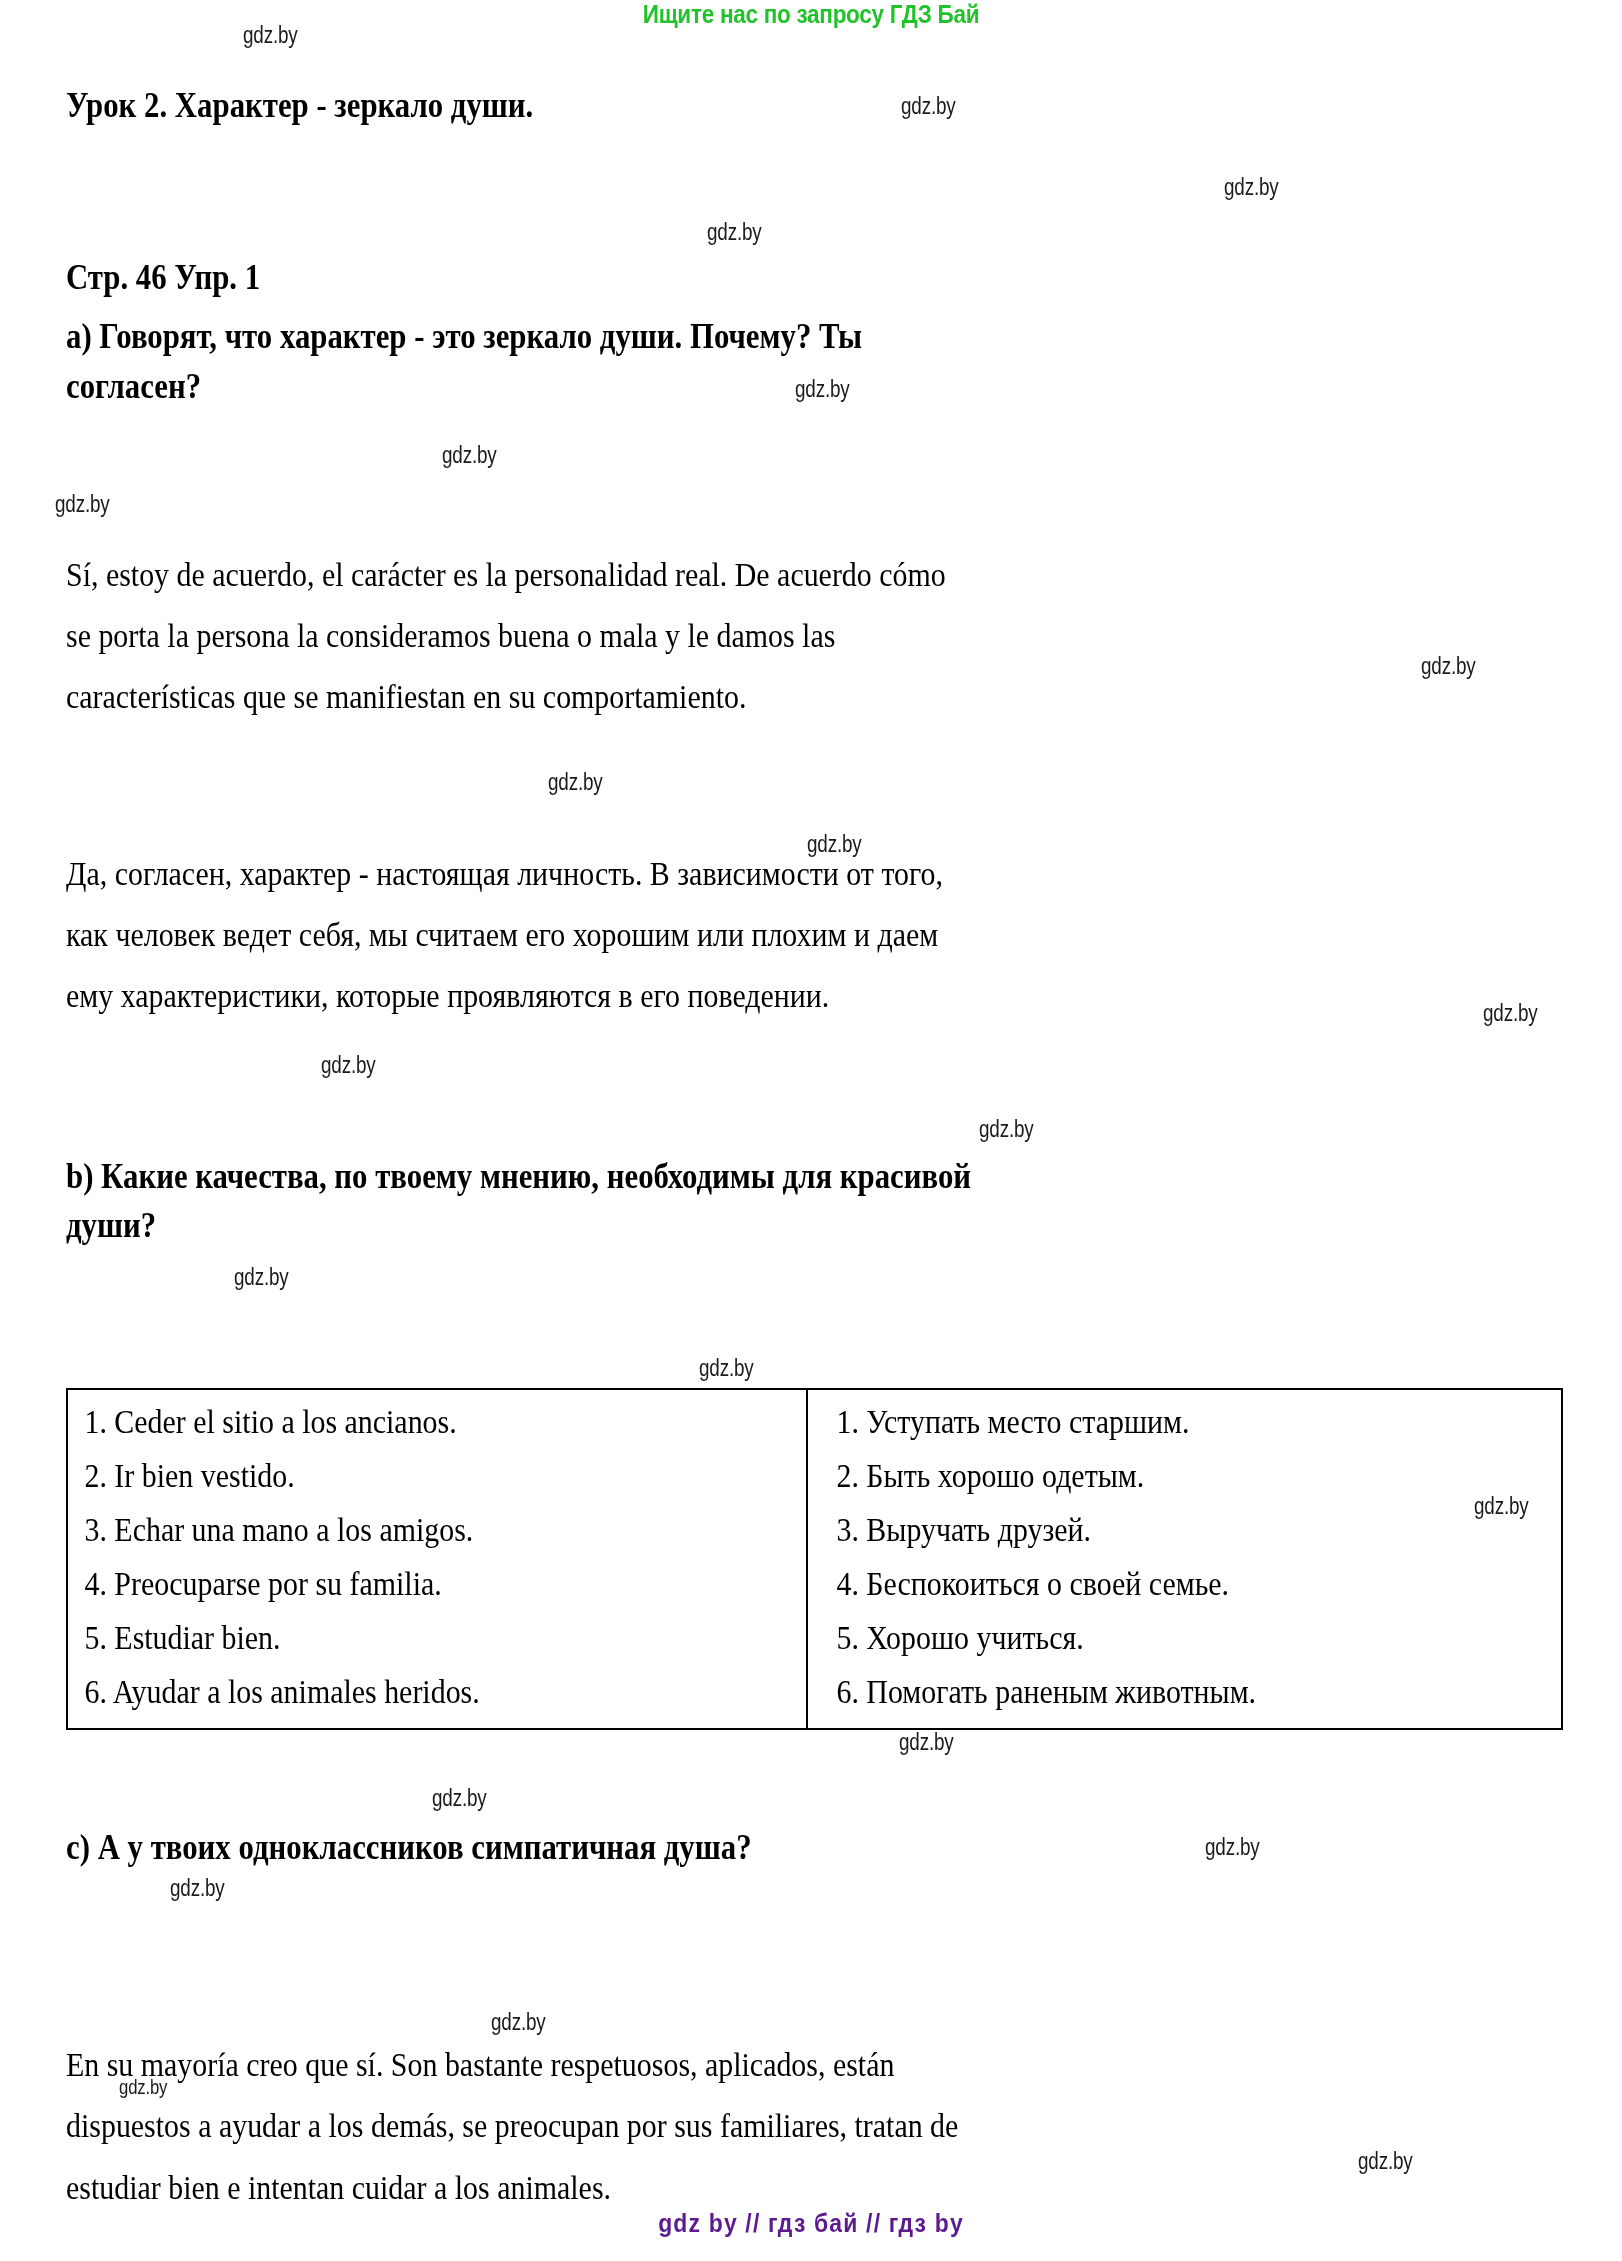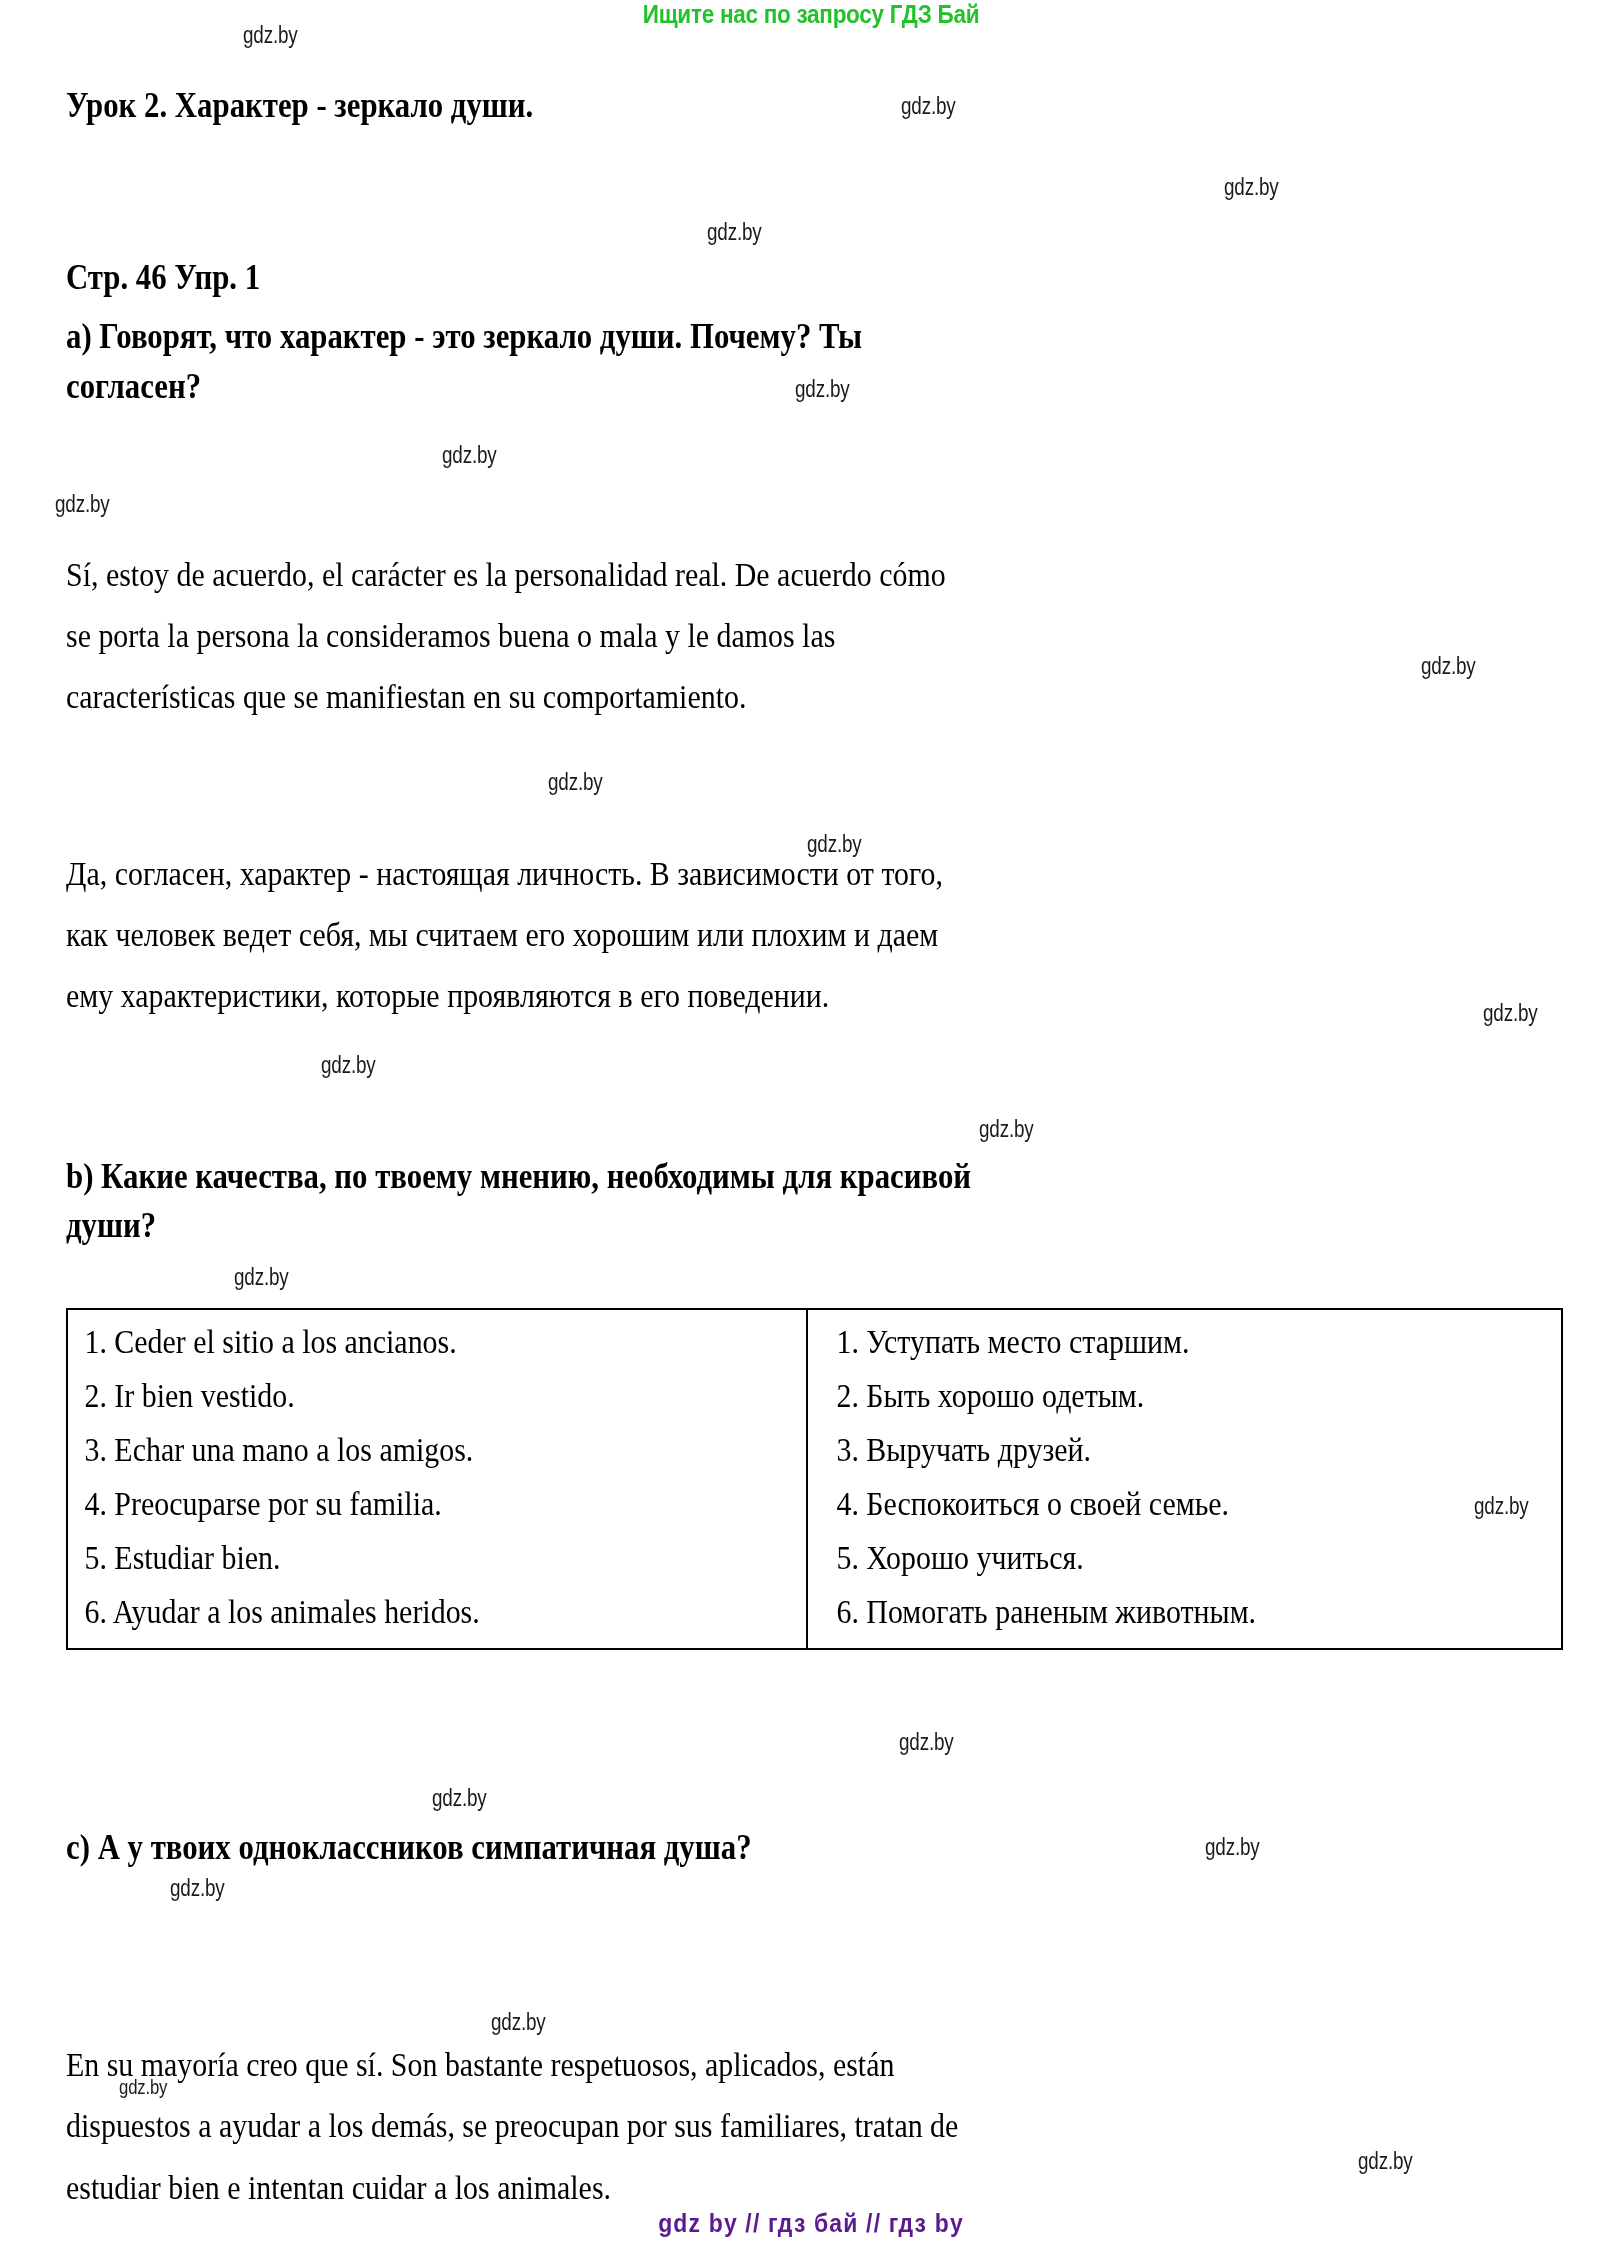--- a/index.html
+++ b/index.html
@@ -82,21 +82,21 @@
     font-size: 34px;
     line-height: 48px;
     transform: scaleX(0.88);
     transform-origin: left top;
   }
 
   
   .tbl {
     position: absolute;
     left: 66px;
-    top: 1308px;
+    top: 1388px;
     width: 1479px;
     border: 2.5px solid #000000;
     border-collapse: collapse;
     table-layout: fixed;
     background: #ffffff;
   }
   .tbl td {
     border: 2.5px solid #000000;
     padding: 5.1px 0 8.5px 0;
     vertical-align: top;

